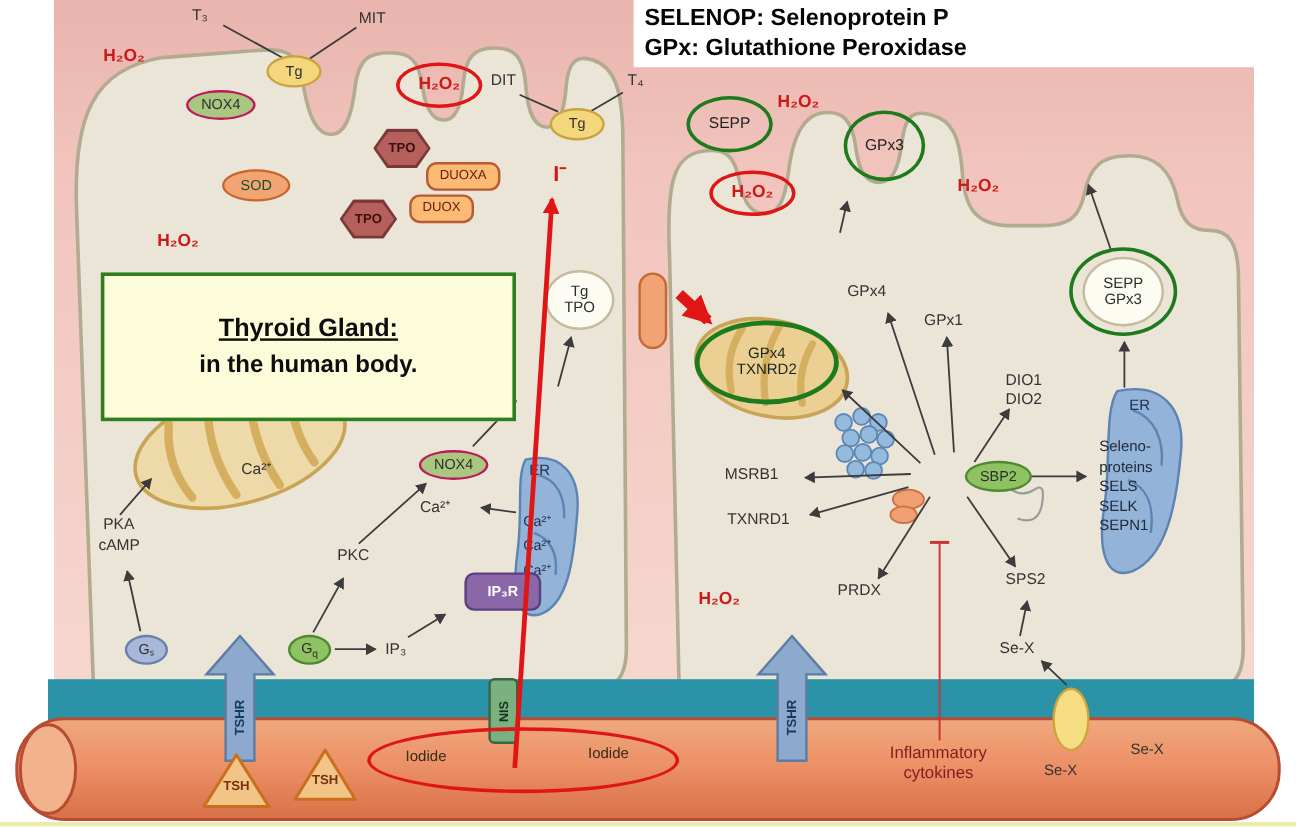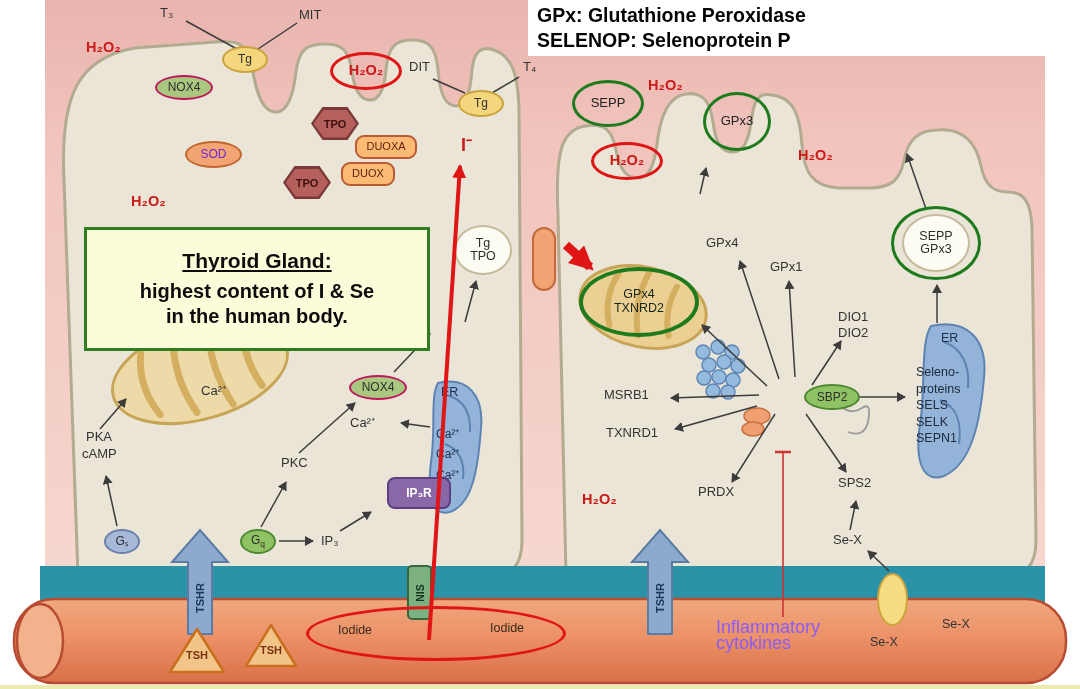--- a/index.html
+++ b/index.html
@@ -4,21 +4,21 @@
 <style>
   body{margin:0;background:#fff}
   .canvas{position:relative;width:1080px;height:689px;background:#fff;overflow:hidden;font-family:"Liberation Sans",sans-serif}
   svg.layer{position:absolute;left:0;top:0}
   .lbl{position:absolute;font-size:13px;color:#333;white-space:nowrap;line-height:1.1}
   .red{color:#cc1a1a;font-weight:bold;font-size:14.5px}
   .chip{position:absolute;box-sizing:border-box;display:flex;flex-direction:column;align-items:center;justify-content:center;font-size:12px;color:#2e2e2e;border-radius:50%;line-height:1.05;text-align:center}
   .c-yellow{background:#f4d67c;border:2px solid #c9a33e}
   .c-green{background:#a9c77e;border:2px solid #be185d}
   .c-greend{background:#8fc263;border:2px solid #4f8a33}
-  .c-orange{background:#f2a573;border:2px solid #c2672f;color:#6d28d9}
+  .c-orange{background:#f2a573;border:2px solid #c2672f;color:#14532d}
   .c-salmon{background:#fdba74;border:2px solid #b85a33;border-radius:9px;color:#5c2410;font-size:11px}
   .c-white{background:#fdfcf3;border:2px solid #c5bb9c}
   .c-blue{background:#a7b8d9;border:2px solid #6b80ab}
   .c-purple{background:#8a68a8;border:2px solid #5c3f82;color:#fff;font-weight:bold;border-radius:8px}
   .c-nis{background:#7bb080;border:2px solid #39663f;border-radius:5px}
   .c-sex{background:#f6dc82;border:2px solid #cfa43c}
   .hexo{position:absolute;clip-path:polygon(24% 0,76% 0,100% 50%,76% 100%,24% 100%,0 50%);background:#7a3838}
   .hexi{position:absolute;inset:2.5px;clip-path:polygon(24% 0,76% 0,100% 50%,76% 100%,24% 100%,0 50%);background:#b5605c;display:flex;align-items:center;justify-content:center;font-weight:bold;font-size:11px;color:#3c1010}
   .ring{position:absolute;box-sizing:border-box;border:3.5px solid #1d7a1d;border-radius:50%;display:flex;flex-direction:column;align-items:center;justify-content:center;line-height:1.1;font-size:13px;color:#222;text-align:center;background:transparent}
   .ring-red{border-color:#e01515;color:#cc1a1a;font-weight:bold;font-size:14.5px}
@@ -143,22 +143,22 @@
       <line x1="806" y1="414" x2="846" y2="472" marker-end="url(#mb)"></line>
       <line x1="850" y1="530" x2="856" y2="501" marker-end="url(#mb)"></line>
       <line x1="937" y1="323" x2="937" y2="285" marker-end="url(#mb)"></line>
       <line x1="926" y1="209" x2="907" y2="154" marker-end="url(#mb)"></line>
       <line x1="700" y1="194" x2="706" y2="168" marker-end="url(#mb)"></line>
       <line x1="889" y1="571" x2="868" y2="551" marker-end="url(#mb)"></line>
     </g>
   </svg>
 
   <div class="legend">
+    <div>SELENOP: Selenoprotein P</div>
     <div>GPx: Glutathione Peroxidase</div>
-    <div>SELENOP: Selenoprotein P</div>
   </div>
 
   <div class="lbl red" style="left:86px;top:40px">H₂O₂</div>
   <div class="lbl" style="left:160px;top:6px">T₃</div>
   <div class="lbl" style="left:299px;top:8px">MIT</div>
   <div class="chip c-yellow" style="left:222px;top:46px;width:46px;height:27px">Tg</div>
   <div class="chip c-green" style="left:155px;top:75px;width:58px;height:25px">NOX4</div>
   <div class="lbl" style="left:409px;top:60px">DIT</div>
   <div class="lbl" style="left:523px;top:60px">T₄</div>
   <div class="chip c-yellow" style="left:458px;top:90px;width:46px;height:27px">Tg</div>
@@ -221,31 +221,30 @@
     <div>SEPN1</div>
   </div>
   <div class="lbl" style="left:604px;top:388px">MSRB1</div>
   <div class="chip c-greend" style="left:804px;top:384px;width:56px;height:26px">SBP2</div>
   <div class="lbl" style="left:606px;top:426px">TXNRD1</div>
   <div class="lbl red" style="left:582px;top:492px">H₂O₂</div>
   <div class="lbl" style="left:698px;top:485px">PRDX</div>
   <div class="lbl" style="left:838px;top:476px">SPS2</div>
   <div class="lbl" style="left:833px;top:533px">Se-X</div>
   <div class="vtext" style="left:634px;top:590px;width:52px;height:16px">TSHR</div>
-  <div class="lbl" style="left:716px;top:619px;width:132px;font-size:18px;color:#8b5cf6;line-height:16px">
+  <div class="lbl" style="left:716px;top:619px;width:132px;text-align:center;font-size:14px;color:#7f1d1d;line-height:16px">
     <div>Inflammatory</div>
     <div>cytokines</div>
   </div>
   <div class="chip c-sex" style="left:877px;top:573px;width:31px;height:53px"></div>
   <div class="lbl" style="left:870px;top:636px;font-size:12.5px">Se-X</div>
   <div class="lbl" style="left:942px;top:618px;font-size:12.5px">Se-X</div>
 
   <div class="infobox">
     <div class="t">Thyroid Gland:</div>
-    <div class="l">highest content of I &amp; Se</div>
     <div class="l">in the human body.</div>
   </div>
 
   <div class="ring ring-red" style="left:330px;top:52px;width:72px;height:38px">H₂O₂</div>
   <div class="ring ring-red" style="left:591px;top:142px;width:72px;height:38px">H₂O₂</div>
   <div class="ring" style="left:572px;top:80px;width:72px;height:47px">SEPP</div>
   <div class="ring" style="left:703px;top:92px;width:68px;height:59px">GPx3</div>
   <div class="ring" style="left:579px;top:267px;width:120px;height:70px;border-width:4px;font-size:12.5px;color:#15251a">
     <div>GPx4</div>
     <div>TXNRD2</div>

